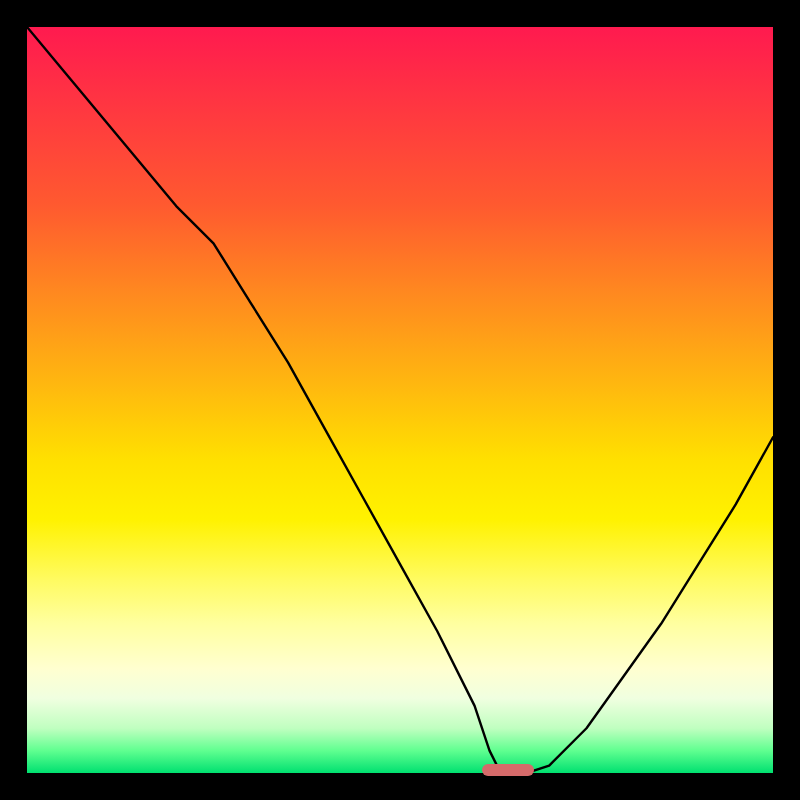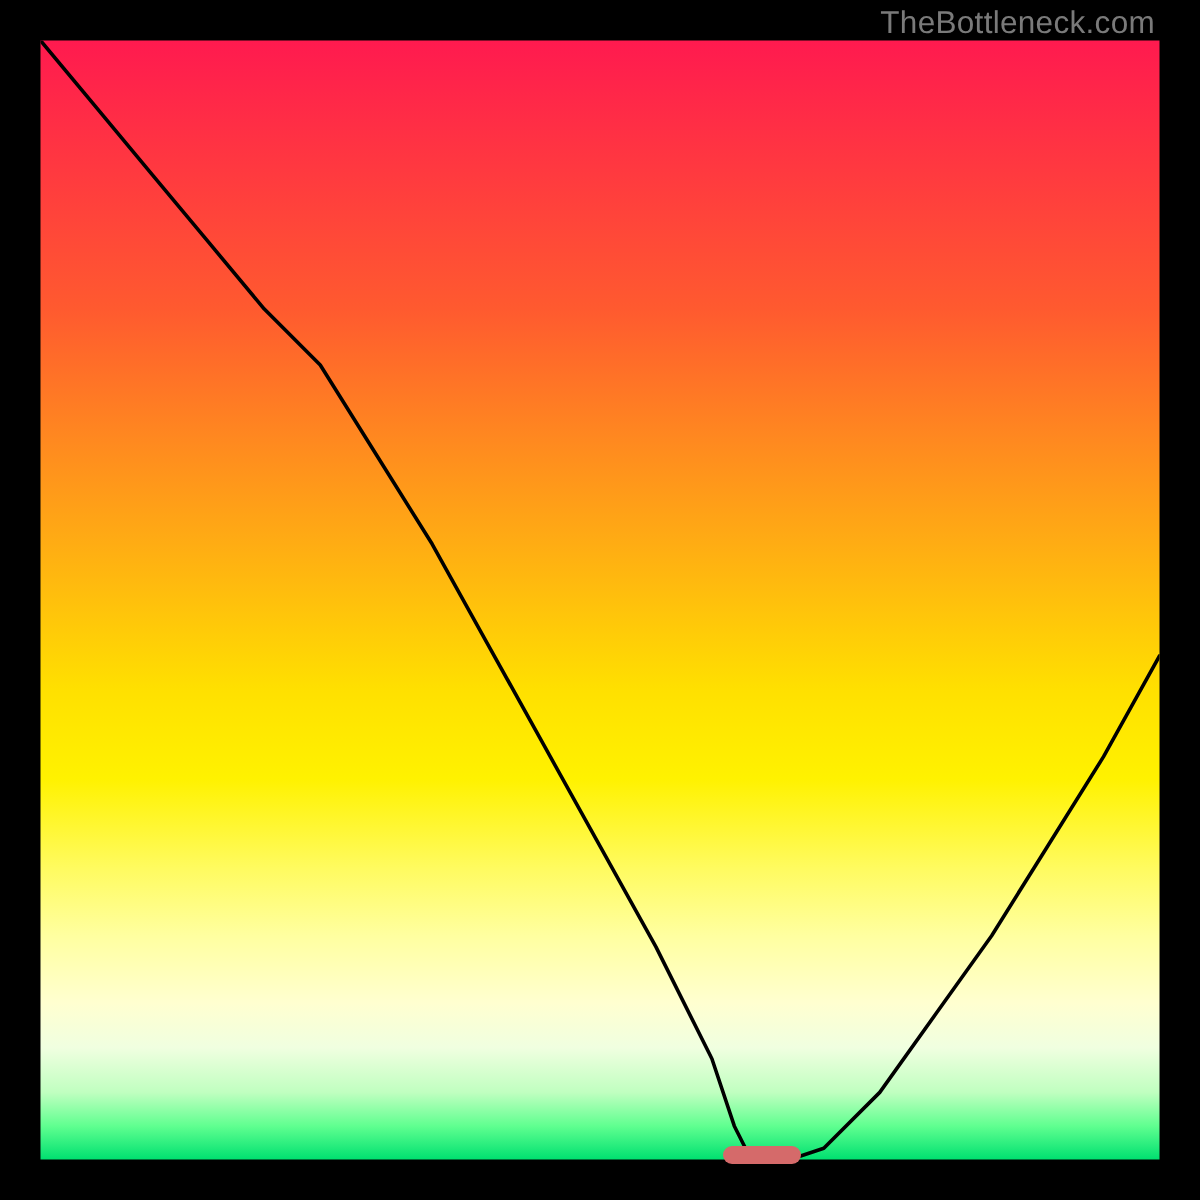--- a/index.html
+++ b/index.html
@@ -69,15 +69,14 @@
 
 <div class="container">
 
   <div class="plot-area">
     <svg class="curve-svg" viewBox="0 0 746 746" preserveAspectRatio="none">
       <path id="curve-path" d="M0.00 0.00 L37.30 44.76 L74.60 89.52 L111.90 134.28 L149.20 179.04 L186.50 216.34 L223.80 276.02 L261.10 335.70 L298.40 402.84 L335.70 469.98 L373.00 537.12 L410.30 604.26 L447.60 678.86 L462.52 723.62 L469.98 738.54 L484.90 746.00 L499.82 746.00 L522.20 738.54 L559.50 701.24 L596.80 649.02 L634.10 596.80 L671.40 537.12 L708.70 477.44 L746.00 410.30" fill="none" stroke="#000" stroke-width="2.4" stroke-linejoin="round" stroke-linecap="round"></path>
     </svg>
     <div id="marker" class="marker" style="left: 455.06px; width: 52.22px; top: 737px;"></div>
   </div>
 
-  <div class="watermark">TheBottleneck.com</div>
 
 </div>
 
 </body></html>

